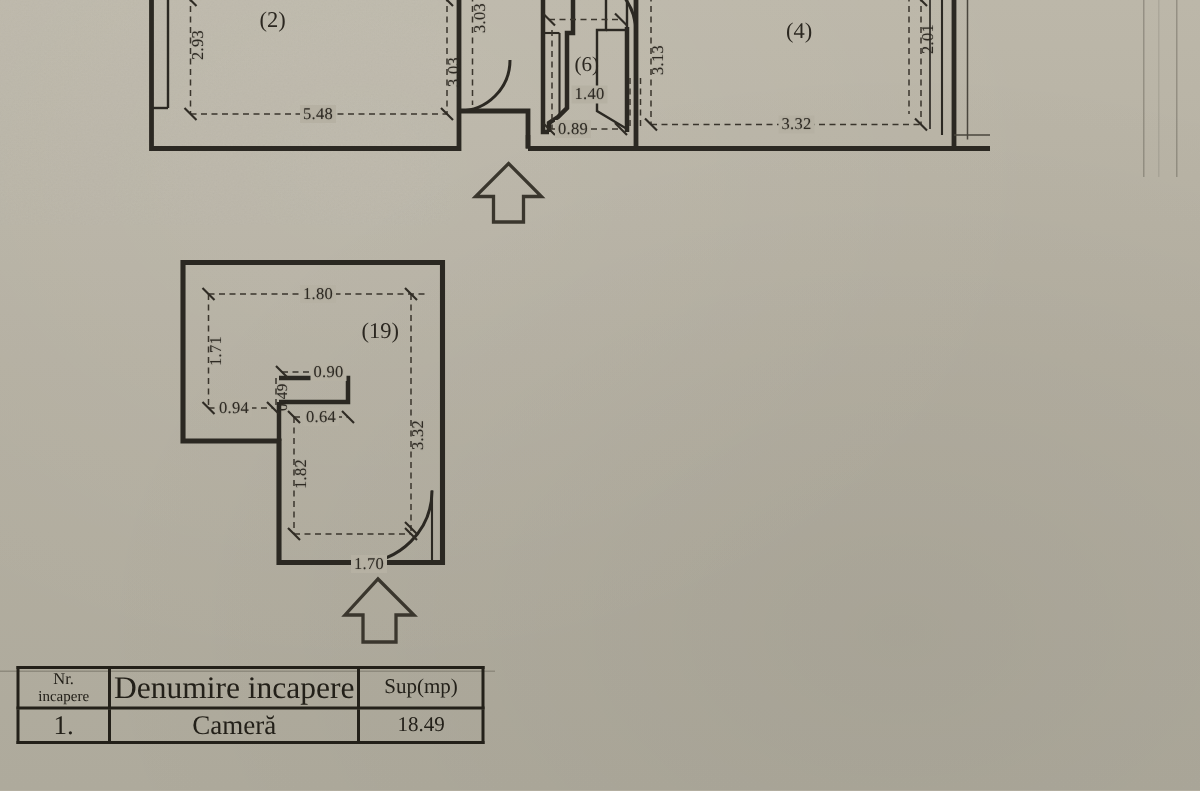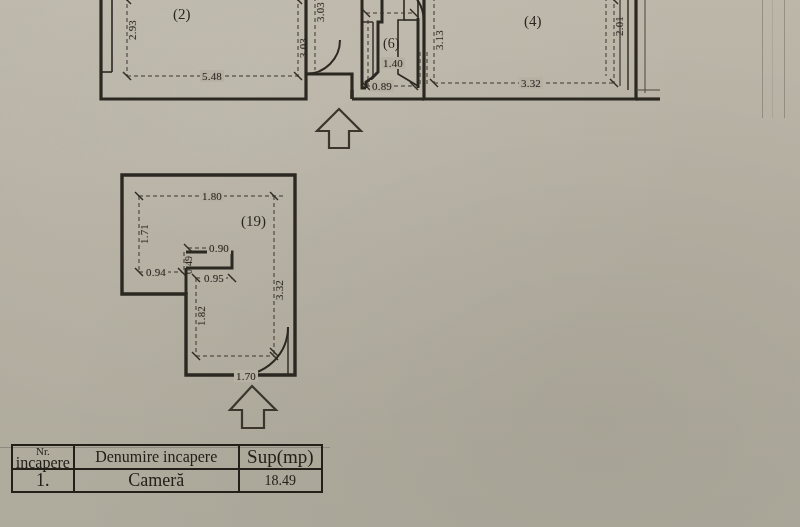--- a/index.html
+++ b/index.html
@@ -39,23 +39,23 @@
     text-align:center;
     font-family:"Liberation Serif", serif;
     background:transparent;
     padding:0;
   }
   #table th{font-weight:400;}
   .c-nr{width:60px;}
   .c-den{width:168px;}
   .c-sup{width:82px;}
   .h-nr{font-size:11px;line-height:11px;padding:3px 0 3px 0;}
-  .h-nr .small{font-size:16px;display:block;}
-  .h-den{font-size:16px;padding:5px 0;margin-top:46px;}
-  .h-sup{font-size:19px;padding:5px 0;}
+  .h-nr .small{font-size:10px;display:block;}
+  .h-den{font-size:21px;padding:5px 0;margin-top:46px;}
+  .h-sup{font-size:14px;padding:5px 0;}
   .r-nr{font-size:18px;padding:4px 0;}
   .r-den{font-size:18px;padding:4px 0;}
   .r-sup{font-size:14px;padding:4px 0;}
 
   .sep{position:absolute;left:0;top:447px;width:330px;height:1px;background:#8e8a7d;}
   .edgeline{position:absolute;background:rgba(60,56,48,.30);}
 </style>
 </head>
 <body>
 
@@ -225,21 +225,21 @@
     </g>
   </svg>
 
   <div class="room" style="left:241px;top:213px;">(19)</div>
 
   <div class="lbl" style="left:200px;top:190px;background:#b6b1a3;padding:0 2px;">1.80</div>
   <div class="lbl v" style="left:138px;top:244px;">1.71</div>
   <div class="lbl" style="left:196px;top:242px;background:#b6b1a3;padding:0 2px;margin-left:11px;">0.90</div>
   <div class="lbl" style="left:144px;top:266px;background:#b6b1a3;padding:0 2px;text-align:right;">0.94</div>
   <div class="lbl v" style="left:183px;top:274px;font-size:10px;">0.49</div>
-  <div class="lbl" style="left:202px;top:272px;background:#b6b1a3;padding:0 2px;">0.95</div>
+  <div class="lbl" style="left:202px;top:272px;background:#b6b1a3;padding:0 2px;">0.64</div>
   <div class="lbl v" style="left:195px;top:326px;">1.82</div>
   <div class="lbl" style="left:234px;top:370px;background:#b6b1a3;padding:0 2px;">1.70</div>
   <div class="lbl v" style="left:273px;top:300px;">3.32</div>
 
   <svg class="ink">
     <path d="M252,386 L276,410 L264,410 L264,428 L242,428 L242,410 L230,410 Z" fill="none" stroke="#3a362d" stroke-width="2.2"></path>
   </svg>
 
   <div class="sep"></div>
 

